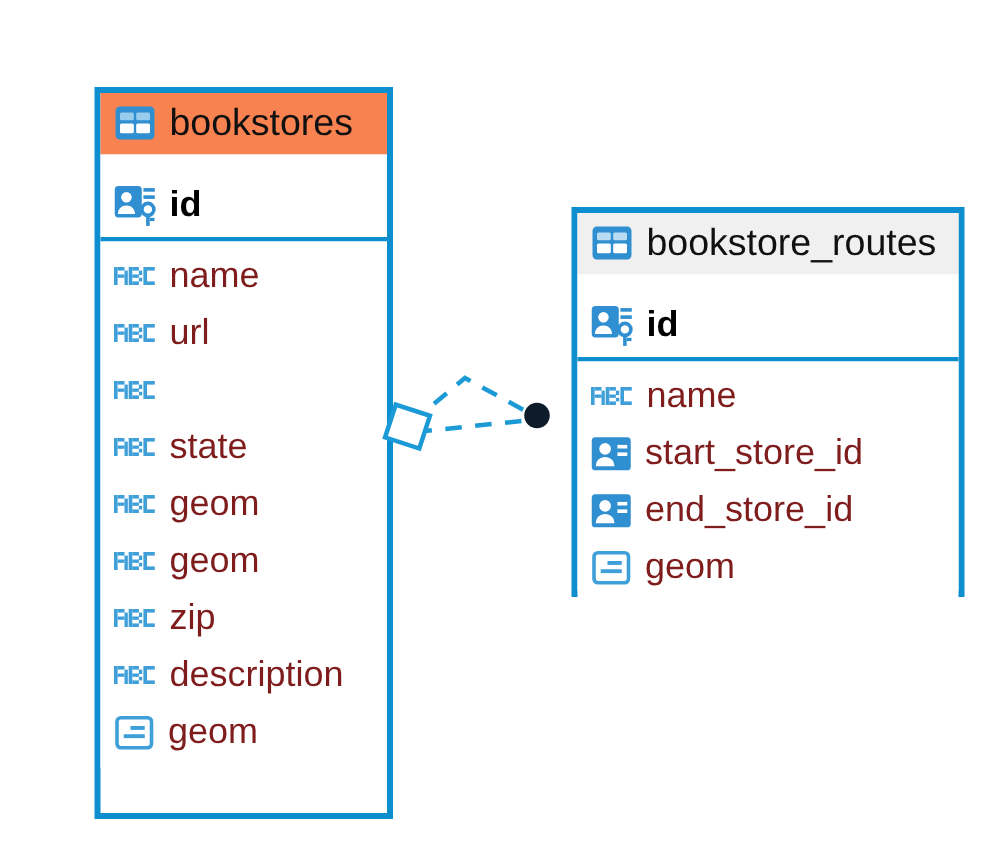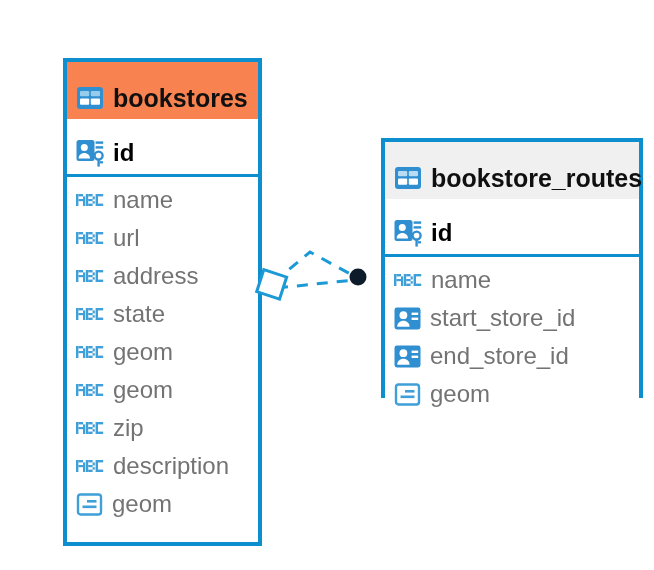--- a/index.html
+++ b/index.html
@@ -27,26 +27,25 @@
     box-sizing: border-box;
     border: 4px solid #0d8ecf;
     background: #ffffff;
   }
 
   .entity-header {
     box-sizing: border-box;
     display: flex;
     align-items: center;
     gap: 9px;
-    padding: 22px 10px 7px 9px;
+    padding: 6px 10px 7px 9px;
     font-size: 25px;
     color: #101010;
     line-height: 1.05;
     white-space: nowrap;
-    font-weight: bold;
   }
   .entity-header.accent   { background: #f98350; }
   .entity-header.neutral  { background: #f0f0f0; }
 
   .entity-pk-row {
     box-sizing: border-box;
     display: flex;
     align-items: center;
     gap: 9px;
     padding: 19px 10px 6px 9px;
@@ -64,21 +63,21 @@
   }
 
   .field-row {
     box-sizing: border-box;
     display: flex;
     align-items: center;
     gap: 9px;
     padding: 1px 10px 1px 9px;
     height: 38px;
     font-size: 24px;
-    color: #737373;
+    color: #7f1d1d;
     white-space: nowrap;
   }
 
   .field-label { display: block; }
 
   
   .icon {
     flex: 0 0 auto;
     display: inline-flex;
     align-items: center;
@@ -200,21 +199,20 @@
               <rect x="16.6" y="5.4" width="2.2" height="3"></rect>
                 <rect x="12.2" y="8" width="4.4" height="2.2"></rect>
               <rect x="16.6" y="10.2" width="2.2" height="2.4"></rect>
                 <rect x="12.2" y="12.6" width="4.4" height="2.4"></rect>
               <rect x="19.6" y="3" width="2.4" height="12"></rect>
                 <rect x="22" y="3" width="5.2" height="2.4"></rect>
               <rect x="22" y="12.6" width="5.2" height="2.4"></rect>
             </g>
           </svg>
         </span>
-        <span class="field-label">address</span>
       </div>
 
       <div class="field-row">
         <span class="icon icon-abc">
           <svg viewBox="0 0 28 18" xmlns="http://www.w3.org/2000/svg">
             <g fill="#3f9fd9">
               <rect x="0" y="3" width="2.4" height="12"></rect>
                 <rect x="2.4" y="3" width="4.6" height="2.4"></rect>
               <rect x="7" y="5.4" width="2.2" height="9.6"></rect>
                 <rect x="2.4" y="8" width="4.6" height="2.2"></rect>

